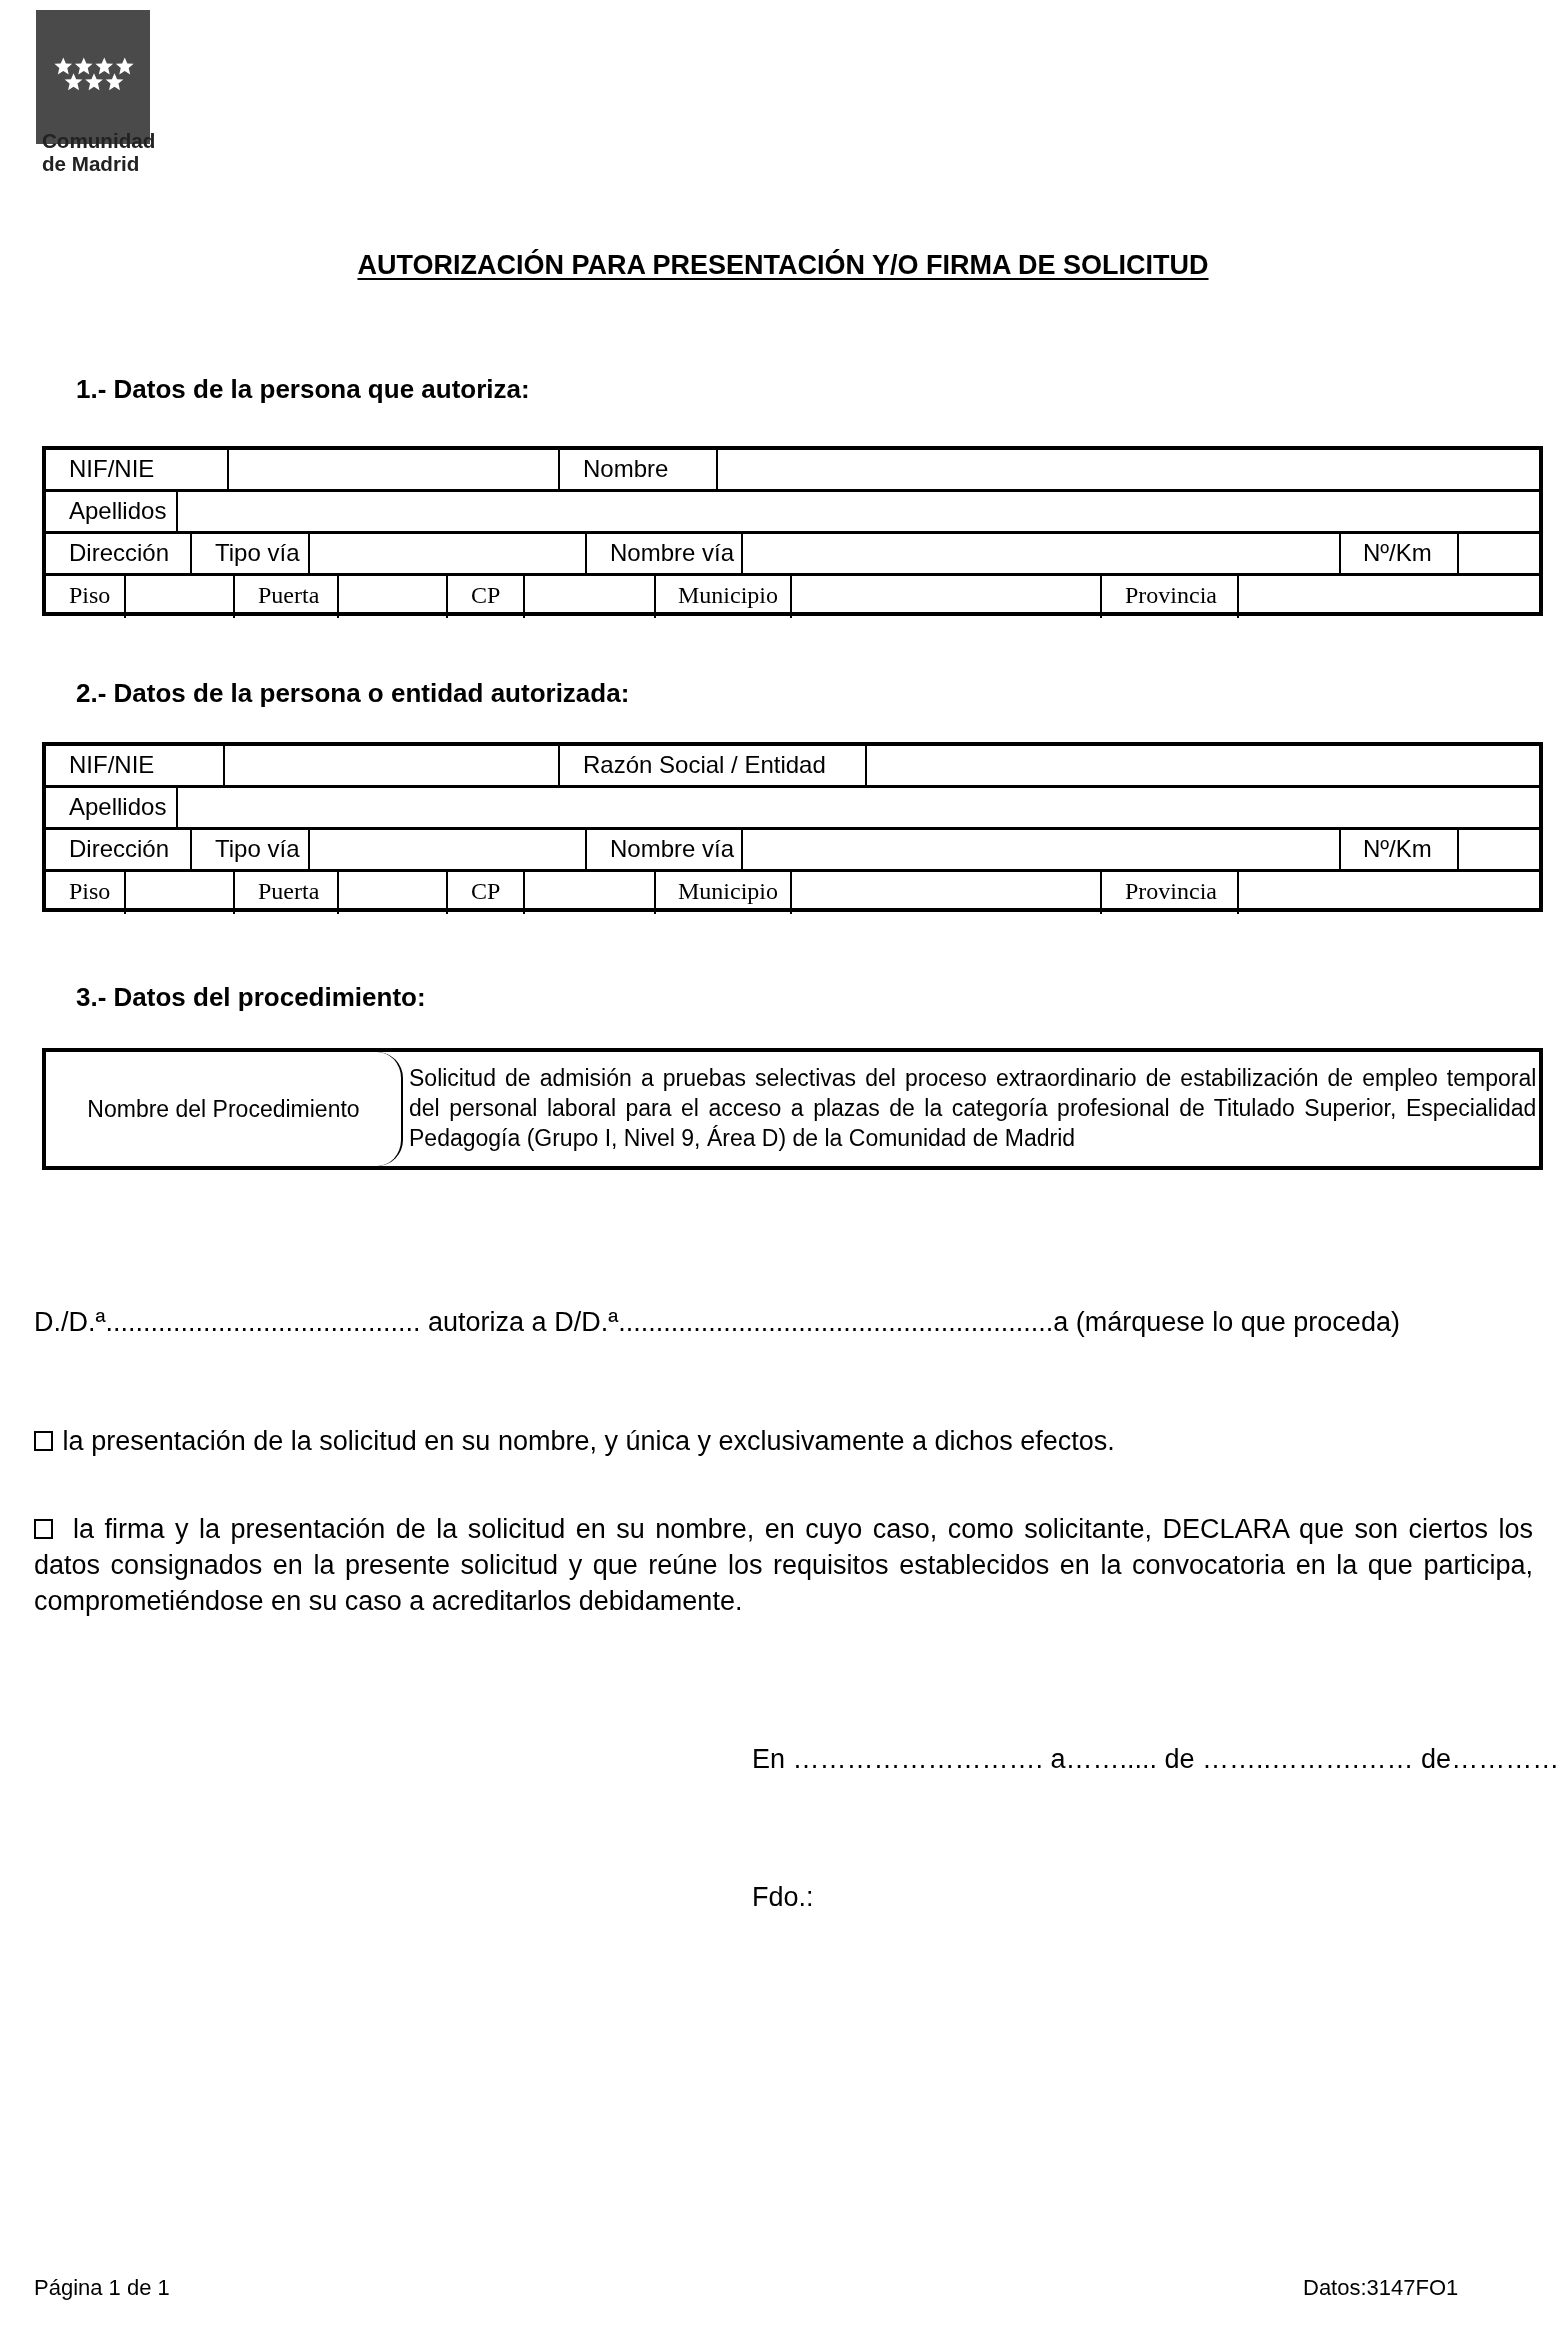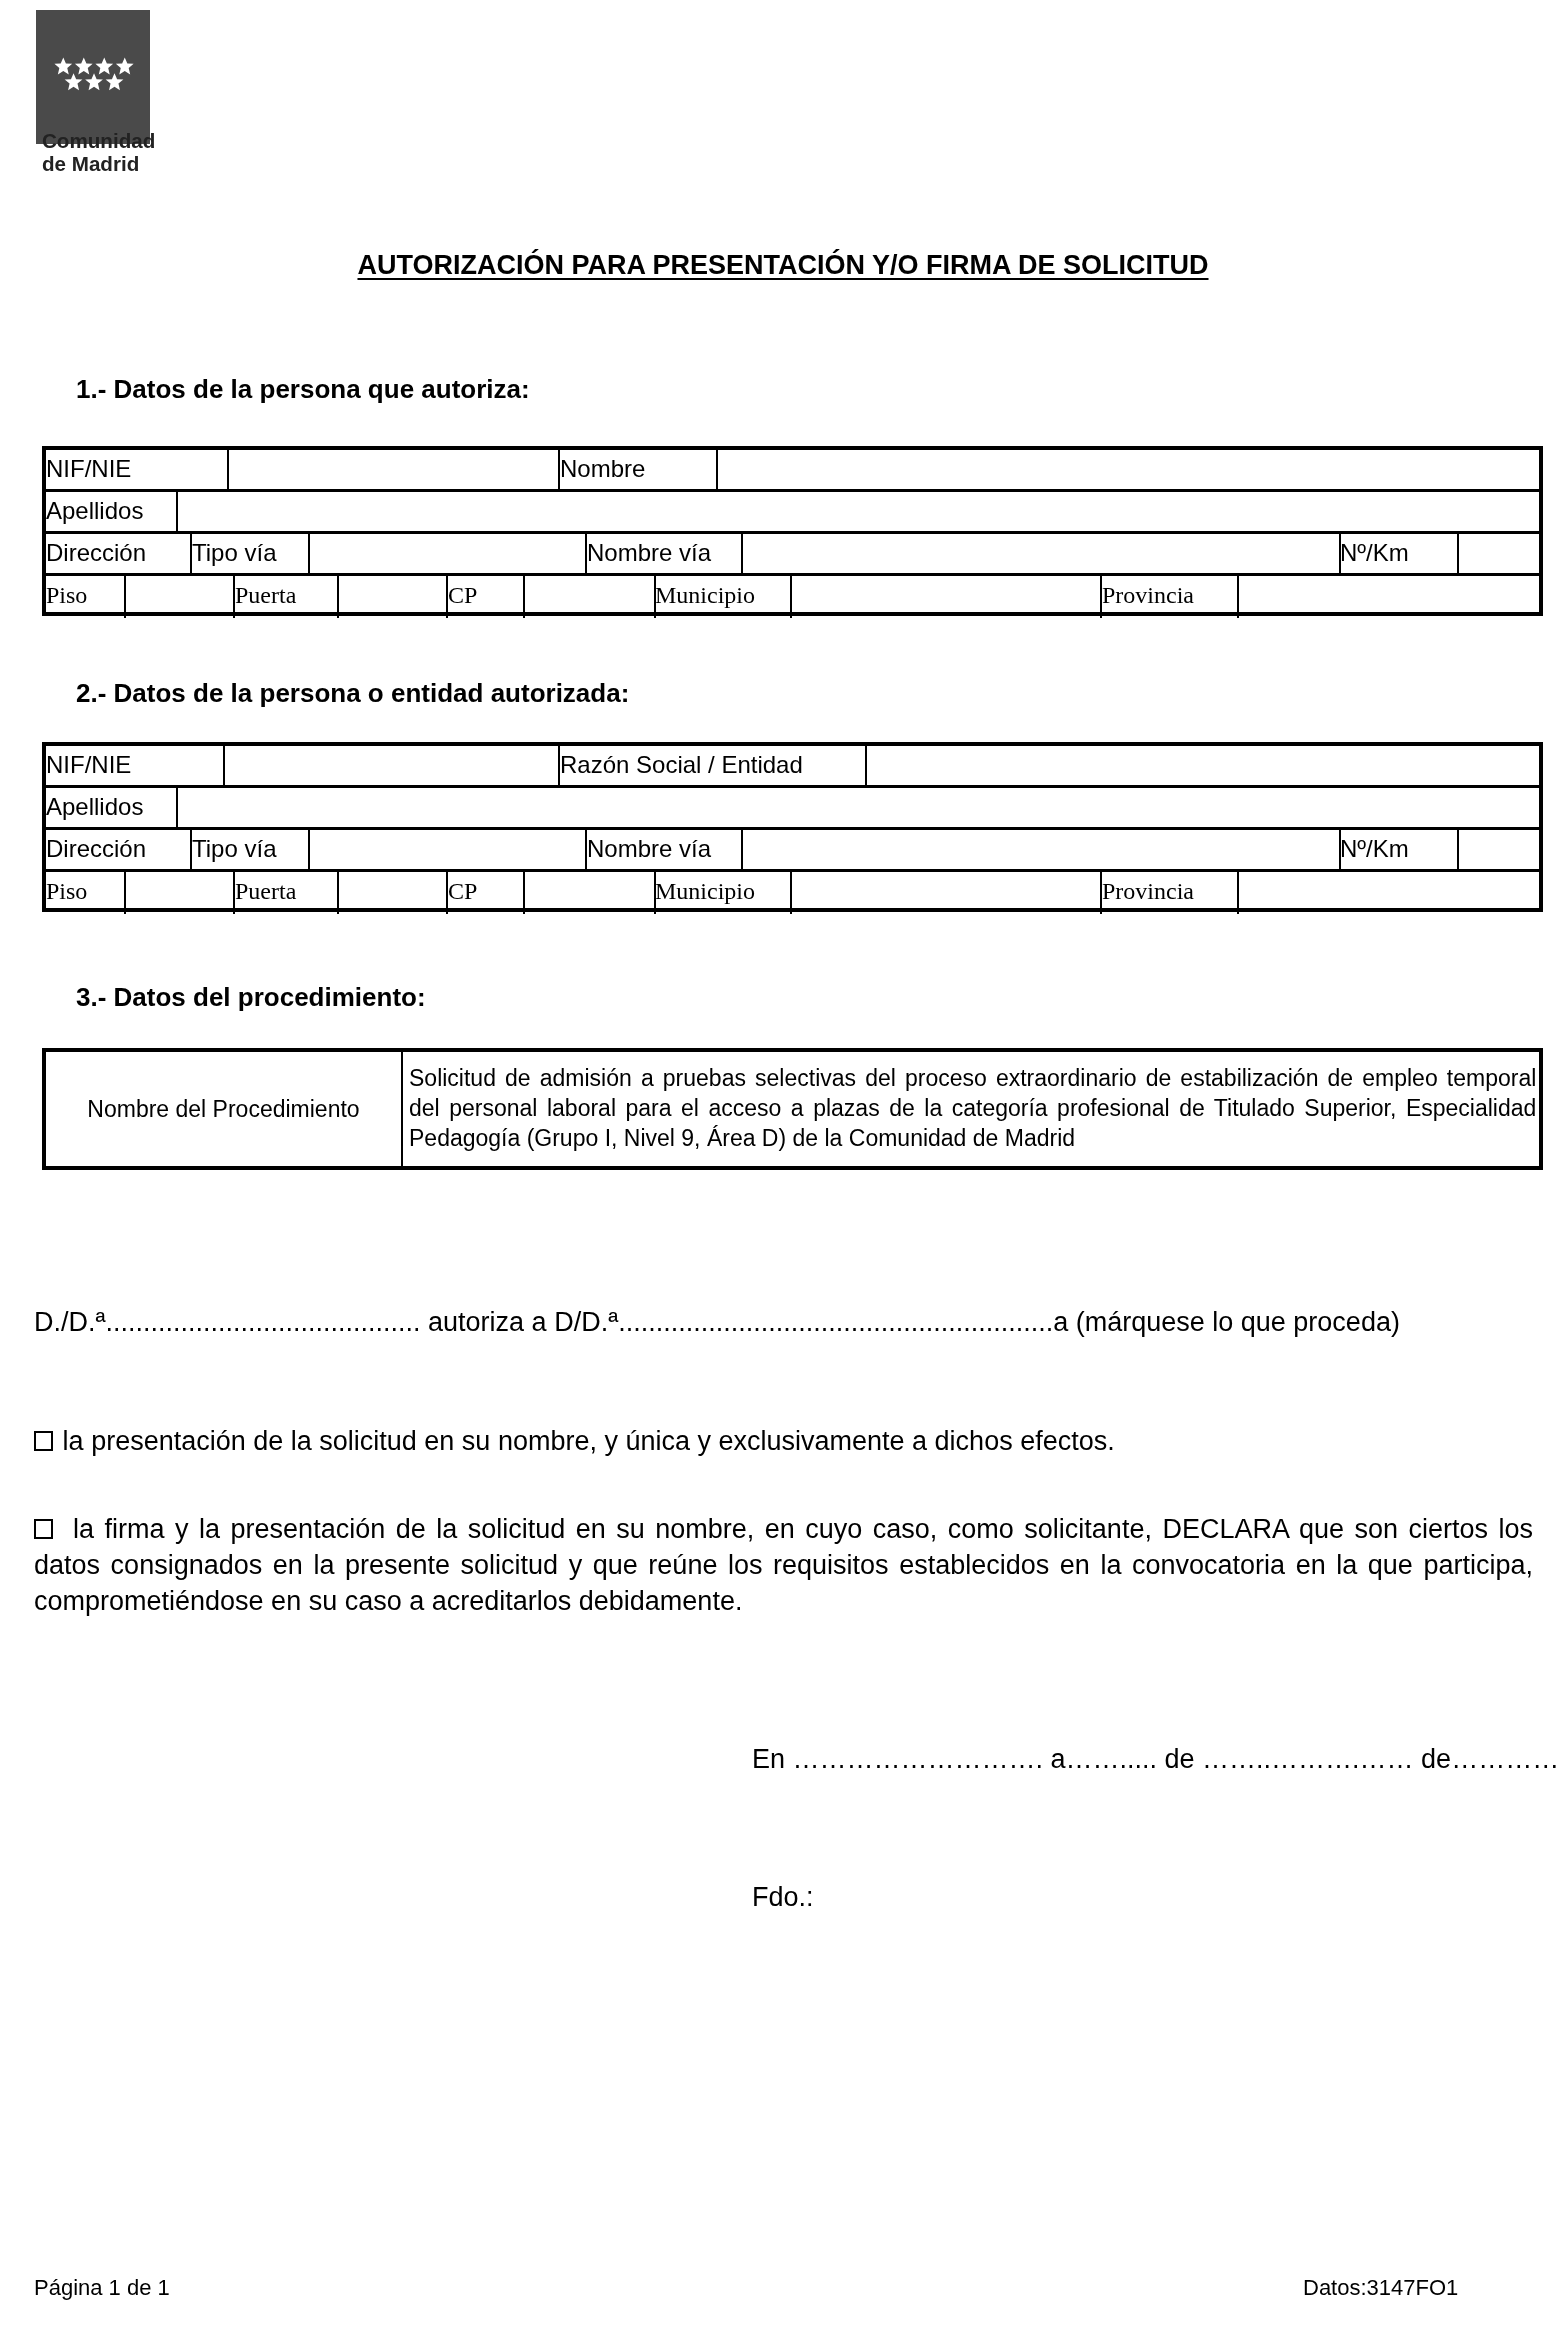--- a/index.html
+++ b/index.html
@@ -9,25 +9,25 @@
   .logo-box { left:36px; top:9.6px; width:114px; height:134px; background:#4a4a4a; }
   .logo-box svg { position:absolute; left:0; top:0; }
   .logo-text { left:42px; top:129px; font-weight:bold; font-size:20.6px; line-height:23px; color:#222; }
   .title { left:0; width:1566px; top:250px; text-align:center; font-weight:bold; font-size:27px;
            text-decoration:underline; text-underline-offset:4.1px; }
   .sec-h { left:34px; font-weight:bold; font-size:26px;margin-left:42px; }
   .grid { left:42px; width:1501px; border:4.1px solid #000; box-sizing:border-box; }
   .row { position:relative; height:42px; border-bottom:3.4px solid #000; box-sizing:border-box; }
   .row:last-child { border-bottom:none;font-family:Liberation Serif, serif; }
   .cell { position:absolute; top:0; bottom:0; border-right:2.1px solid #000; box-sizing:border-box;
-          font-size:24px; line-height:38px; padding-left:0; white-space:nowrap; }
+          font-size:24px; line-height:38px; padding-left:23px; white-space:nowrap; }
   .cell.last { border-right:none; }
   .proc { left:42px; width:1501px; top:1048px; height:122px; border:4.1px solid #000; box-sizing:border-box; }
   .proc .lbl { position:absolute; left:0; top:0; bottom:0; width:355px; border-right:2.1px solid #000;
-               display:flex; align-items:center; justify-content:center; font-size:23px; }
+               display:flex; align-items:center; justify-content:center; font-size:23px;border-radius:26px; }
   .proc .val { position:absolute; left:363px; right:2.7px; top:11px; font-size:23px; line-height:30px;
                text-align:justify; }
   .body-text { left:34px; font-size:27px; line-height:37px; }
   .para { left:34px; width:1499px; font-size:27px; line-height:36px; text-align:justify; }
   .chk { display:inline-block; width:19px; height:20.6px; border:2.1px solid #000; box-sizing:border-box;
          vertical-align:-1.4px; margin-right:9.6px; }
   b { font-weight:normal; }
   .footer { font-size:22px; top:2275px; }
 </style>
 </head>

